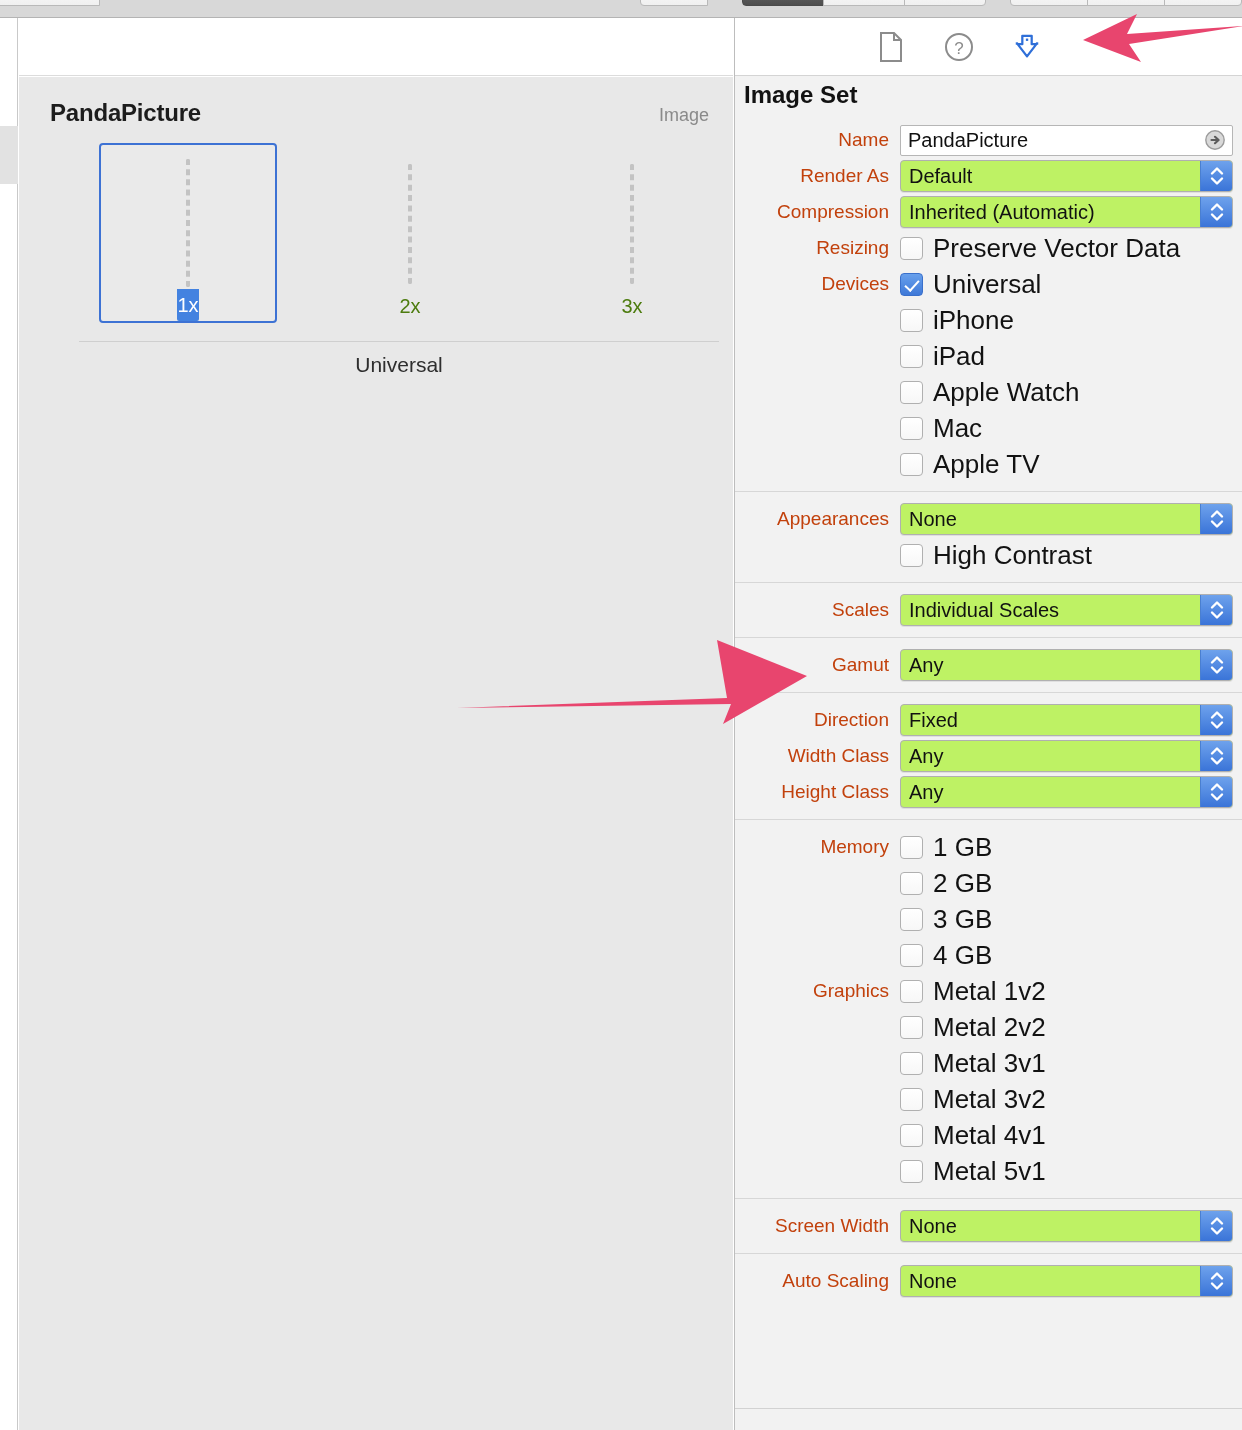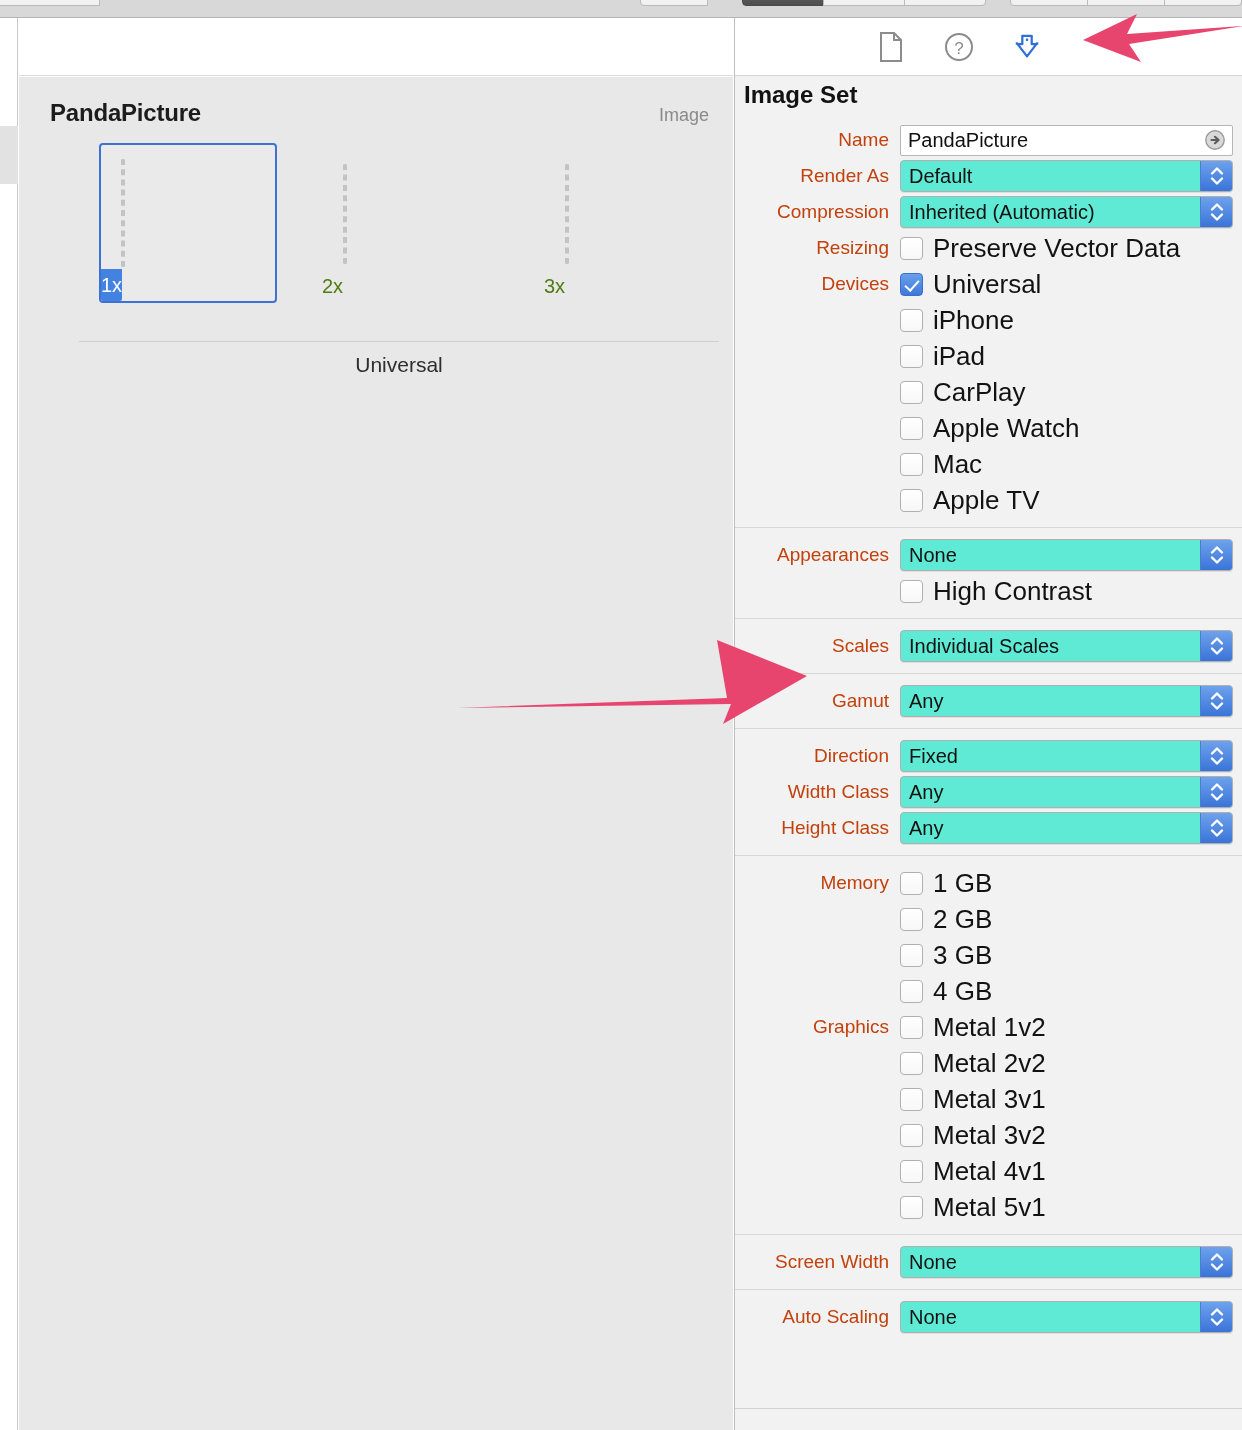--- a/index.html
+++ b/index.html
@@ -63,24 +63,24 @@
     position: absolute; left: 31px; top: 22px; right: 24px; height: 30px;
     display: flex; align-items: baseline; justify-content: space-between;
   }
   .set-title {
     font-size: 24px; font-weight: bold; color: #1c1c1c; letter-spacing: -0.2px;
   }
   .set-kind { font-size: 18px; color: #8a8a8a; }
 
   .wells { position: absolute; left: 80px; top: 66px; display: flex; gap: 44px; }
   .well {
-    width: 178px; height: 160px;
+    width: 178px; height: 180px;
     border: 1px solid transparent;
     border-radius: 4px;
-    display: flex; flex-direction: column; align-items: flex-start;
+    display: flex; flex-direction: column; align-items: center;
     background: transparent;
   }
   .well.selected {
     border: 2px solid #3d72d4;
     background: #eaeaea;
   }
   .well-drop {
     flex: 1;
     margin: 20px 21px 6px 21px;
     border: 2px dashed #c3c3c3;
@@ -162,21 +162,21 @@
   }
   .field-val { flex: 1; }
   .circle-arrow {
     width: 22px; height: 22px; flex: 0 0 22px;
     margin-right: 2px;
   }
 
   
   .popup {
     flex: 1; height: 32px;
-    background: #5eead4;
+    background: #bef264;
     border: 1px solid #b0b0b0;
     border-radius: 4px;
     display: flex; align-items: center;
     box-shadow: 0 1px 0 rgba(0,0,0,0.08);
     overflow: hidden;
     position: relative;
   }
   .popup-val {
     flex: 1; padding-left: 8px;
     font-size: 20px; color: #111111;
@@ -385,27 +385,20 @@
           <div class="lbl blank"></div>
           <div class="cbrow">
             <span class="cb"></span>
             <span class="cbtext">iPad</span>
           </div>
         </div>
         <div class="row">
           <div class="lbl blank"></div>
           <div class="cbrow">
             <span class="cb"></span>
-            <span class="cbtext">CarPlay</span>
-          </div>
-        </div>
-        <div class="row">
-          <div class="lbl blank"></div>
-          <div class="cbrow">
-            <span class="cb"></span>
             <span class="cbtext">Apple Watch</span>
           </div>
         </div>
         <div class="row">
           <div class="lbl blank"></div>
           <div class="cbrow">
             <span class="cb"></span>
             <span class="cbtext">Mac</span>
           </div>
         </div>

